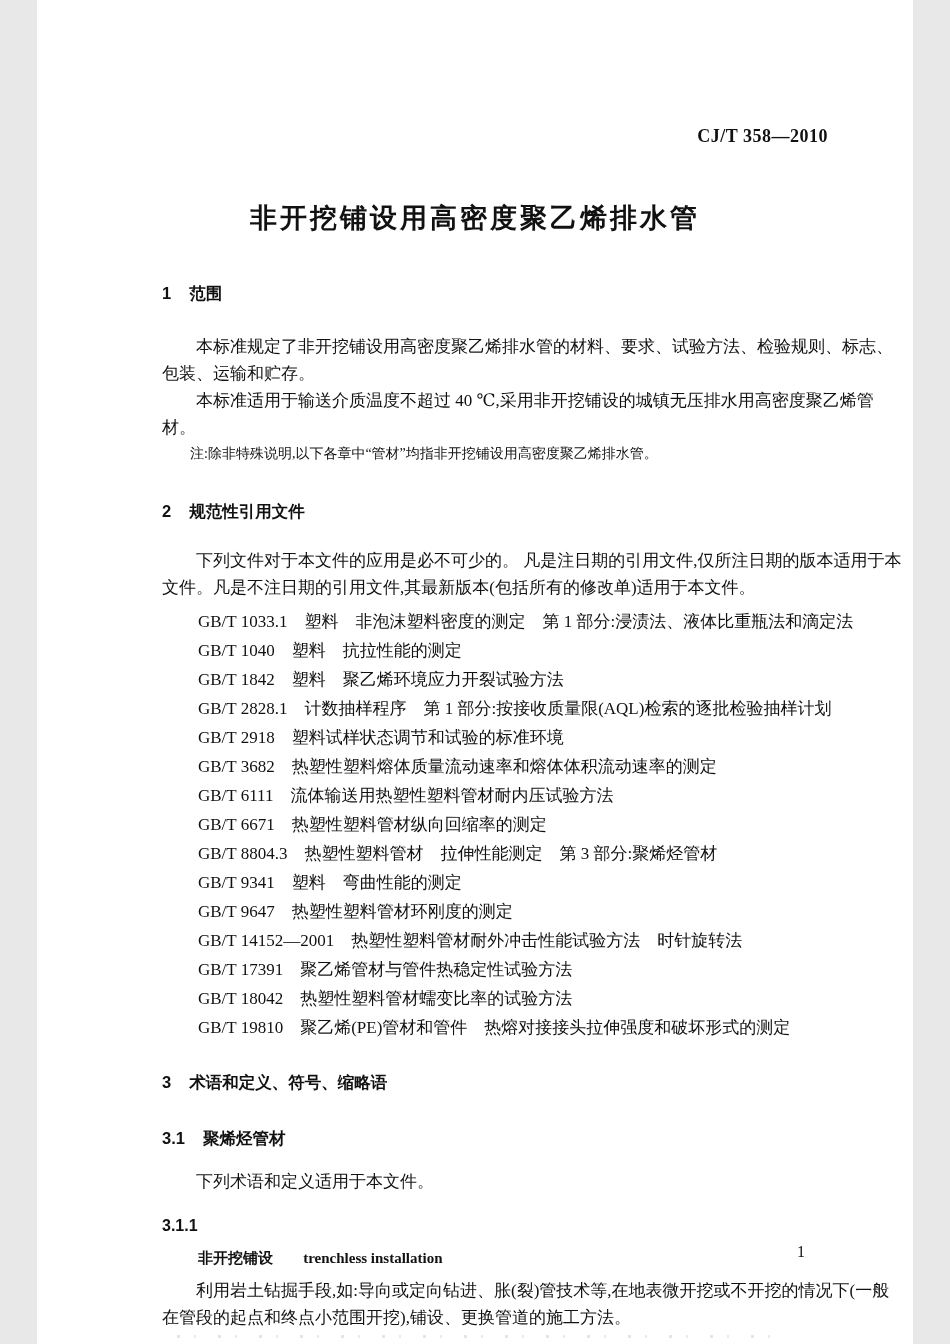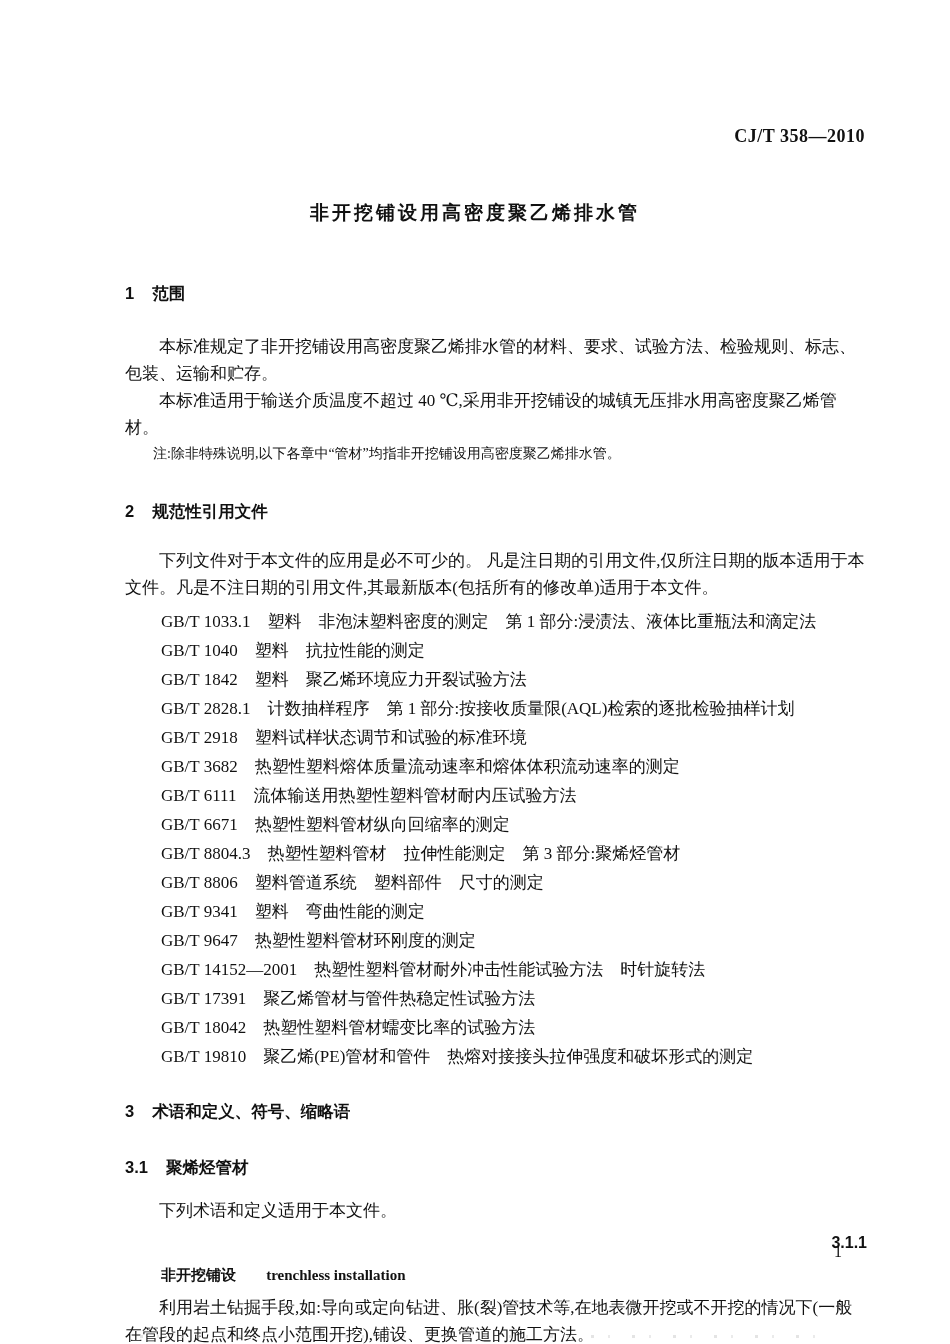--- a/index.html
+++ b/index.html
@@ -1,51 +1,51 @@
 <!DOCTYPE html>
 <html lang="zh"><head>
 <meta charset="utf-8">
 <style>
   html,body{margin:0;padding:0;background:#e8e8e8;}
   .page{
     position:relative;
-    width:950px;height:1344px;
+    width:876px;height:1344px;
     margin:0 auto;
     background:#ffffff;
     color:#111111;
     font-family:"Liberation Serif","DejaVu Serif",serif;
     overflow:hidden;
   }
   .header-code{
     position:absolute;top:126px;right:85px;
     font-family:"Liberation Serif","DejaVu Serif",serif;
     font-weight:bold;font-size:18px;letter-spacing:0.5px;
   }
   .doc-title{
     position:absolute;top:200px;left:0;width:100%;
     text-align:center;
     font-family:"Liberation Sans","DejaVu Sans",sans-serif;
-    font-weight:bold;font-size:19px;letter-spacing:3px;
+    font-weight:bold;font-size:27px;letter-spacing:3px;
   }
   .content{
     position:absolute;top:283px;left:125px;width:742px;
     font-size:17px;line-height:27px;
   }
   .sec-heading{
     font-family:"Liberation Sans","DejaVu Sans",sans-serif;
     font-weight:bold;font-size:16.5px;line-height:20px;
     display:flex;
   }
   .sec-heading .num{margin-right:18px;}
   .h1-scope{margin-top:0;}
   .h2-refs{margin-top:36px;}
   .h3-terms{margin-top:30px;}
   .h31{margin-top:36px;}
-  .h311{margin-top:6px;font-family:"Liberation Sans","DejaVu Sans",sans-serif;
-    font-weight:bold;font-size:16px;line-height:26px;text-align:right;}
+  .h311{margin-top:18px;font-family:"Liberation Sans","DejaVu Sans",sans-serif;
+    font-weight:bold;font-size:16px;line-height:26px;}
   .para{margin:0;text-indent:2em;}
   .para-first{margin-top:30px;}
   .note{
     margin:2px 0 0 0;
     font-size:14px;line-height:22px;text-indent:2em;
   }
   .ref-intro{margin-top:26px;}
   .ref-list{margin-top:6px;}
   .ref-item{padding-left:36px;line-height:29px;white-space:nowrap;}
   .terms-intro{margin-top:20px;}
@@ -93,21 +93,20 @@
     <div class="ref-list">
       <div class="ref-item">GB/T 1033.1　塑料　非泡沫塑料密度的测定　第 1 部分:浸渍法、液体比重瓶法和滴定法</div>
       <div class="ref-item">GB/T 1040　塑料　抗拉性能的测定</div>
       <div class="ref-item">GB/T 1842　塑料　聚乙烯环境应力开裂试验方法</div>
       <div class="ref-item">GB/T 2828.1　计数抽样程序　第 1 部分:按接收质量限(AQL)检索的逐批检验抽样计划</div>
       <div class="ref-item">GB/T 2918　塑料试样状态调节和试验的标准环境</div>
       <div class="ref-item">GB/T 3682　热塑性塑料熔体质量流动速率和熔体体积流动速率的测定</div>
       <div class="ref-item">GB/T 6111　流体输送用热塑性塑料管材耐内压试验方法</div>
       <div class="ref-item">GB/T 6671　热塑性塑料管材纵向回缩率的测定</div>
       <div class="ref-item">GB/T 8804.3　热塑性塑料管材　拉伸性能测定　第 3 部分:聚烯烃管材</div>
-      <div class="ref-item">GB/T 8806　塑料管道系统　塑料部件　尺寸的测定</div>
       <div class="ref-item">GB/T 9341　塑料　弯曲性能的测定</div>
       <div class="ref-item">GB/T 9647　热塑性塑料管材环刚度的测定</div>
       <div class="ref-item">GB/T 14152—2001　热塑性塑料管材耐外冲击性能试验方法　时针旋转法</div>
       <div class="ref-item">GB/T 17391　聚乙烯管材与管件热稳定性试验方法</div>
       <div class="ref-item">GB/T 18042　热塑性塑料管材蠕变比率的试验方法</div>
       <div class="ref-item">GB/T 19810　聚乙烯(PE)管材和管件　热熔对接接头拉伸强度和破坏形式的测定</div>
     </div>
 
     <div class="sec-heading h3-terms">
       <span class="num">3</span>

